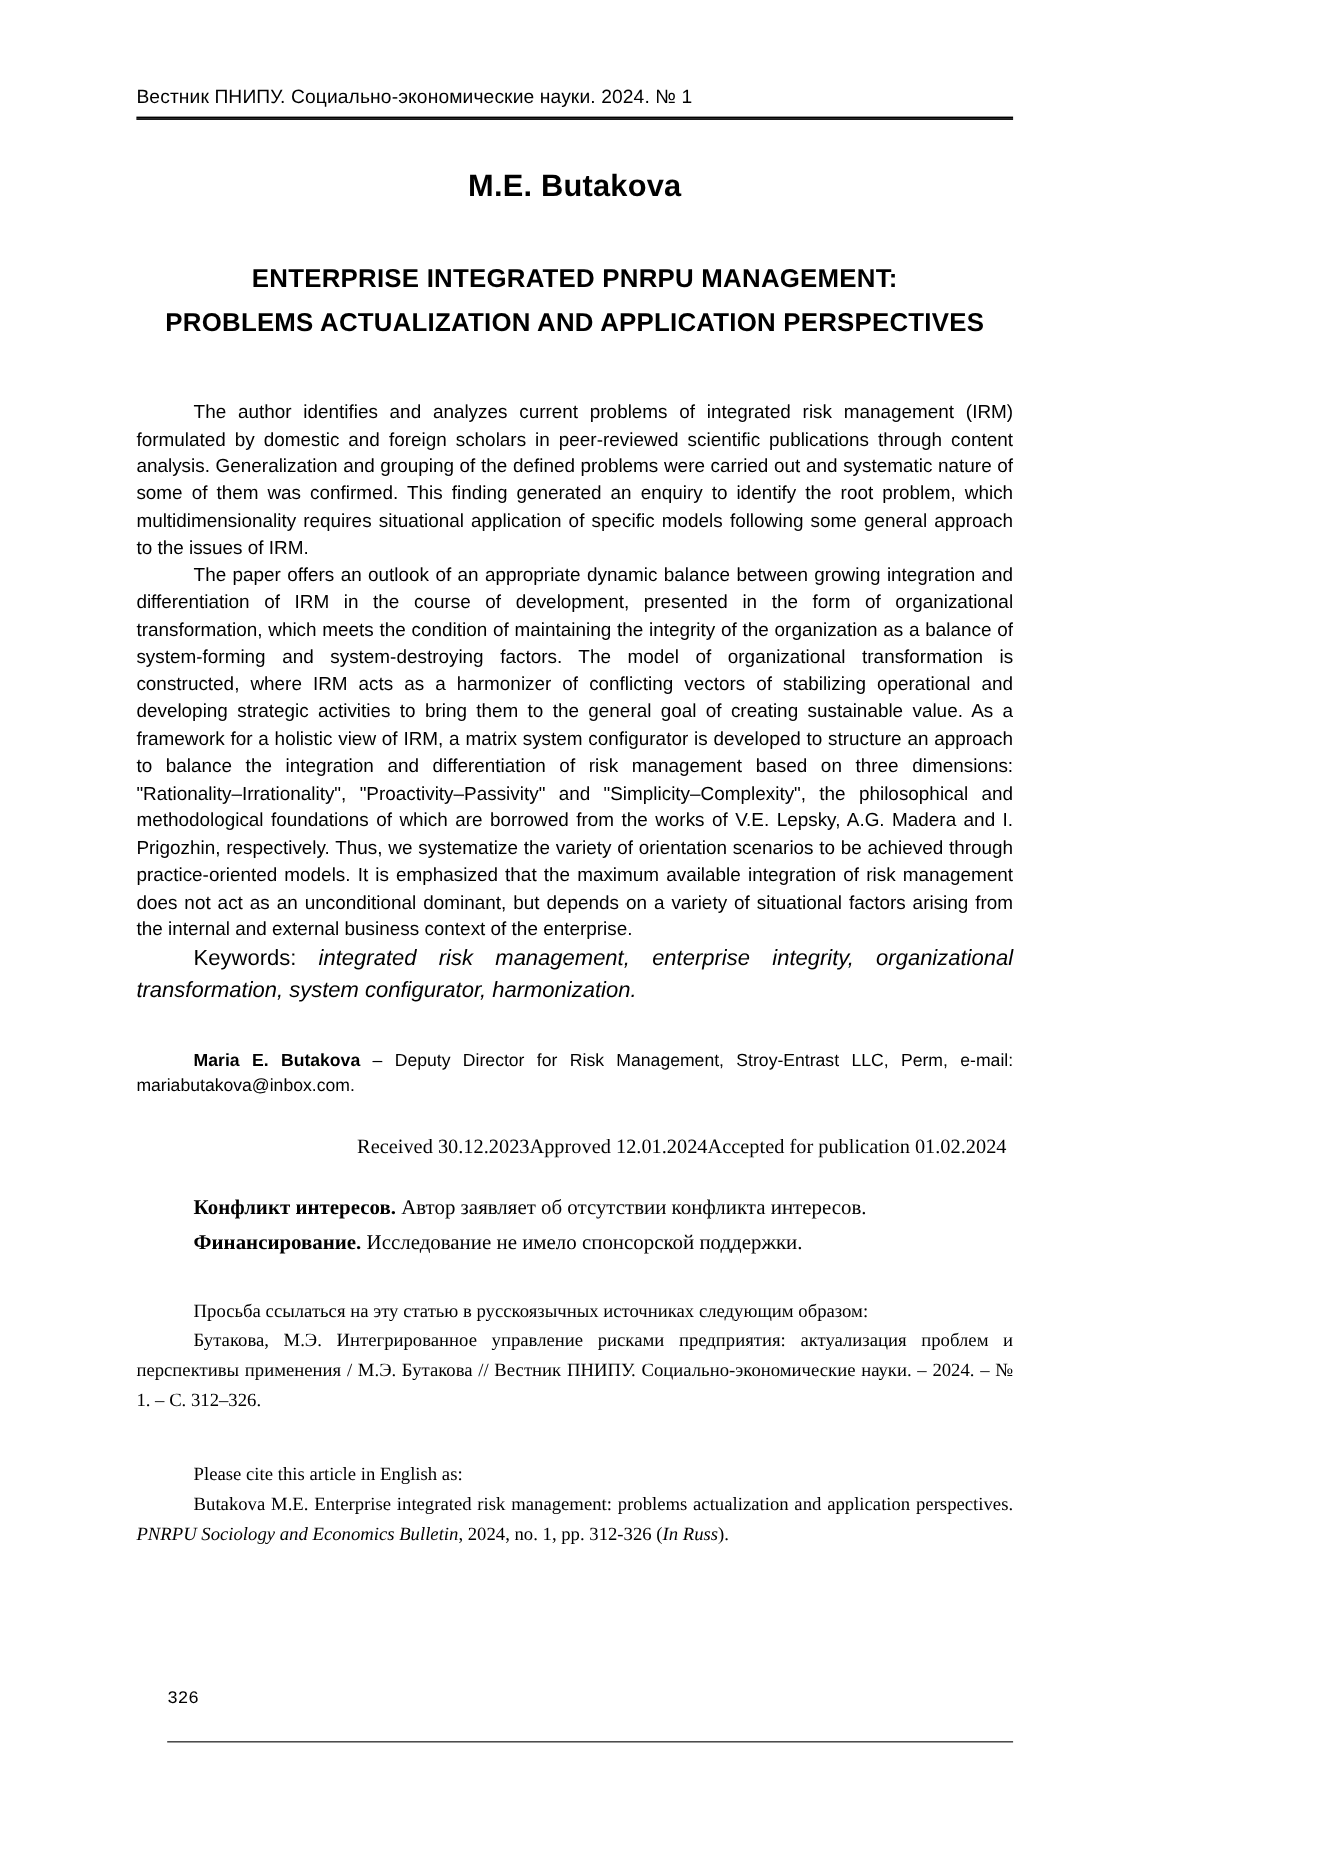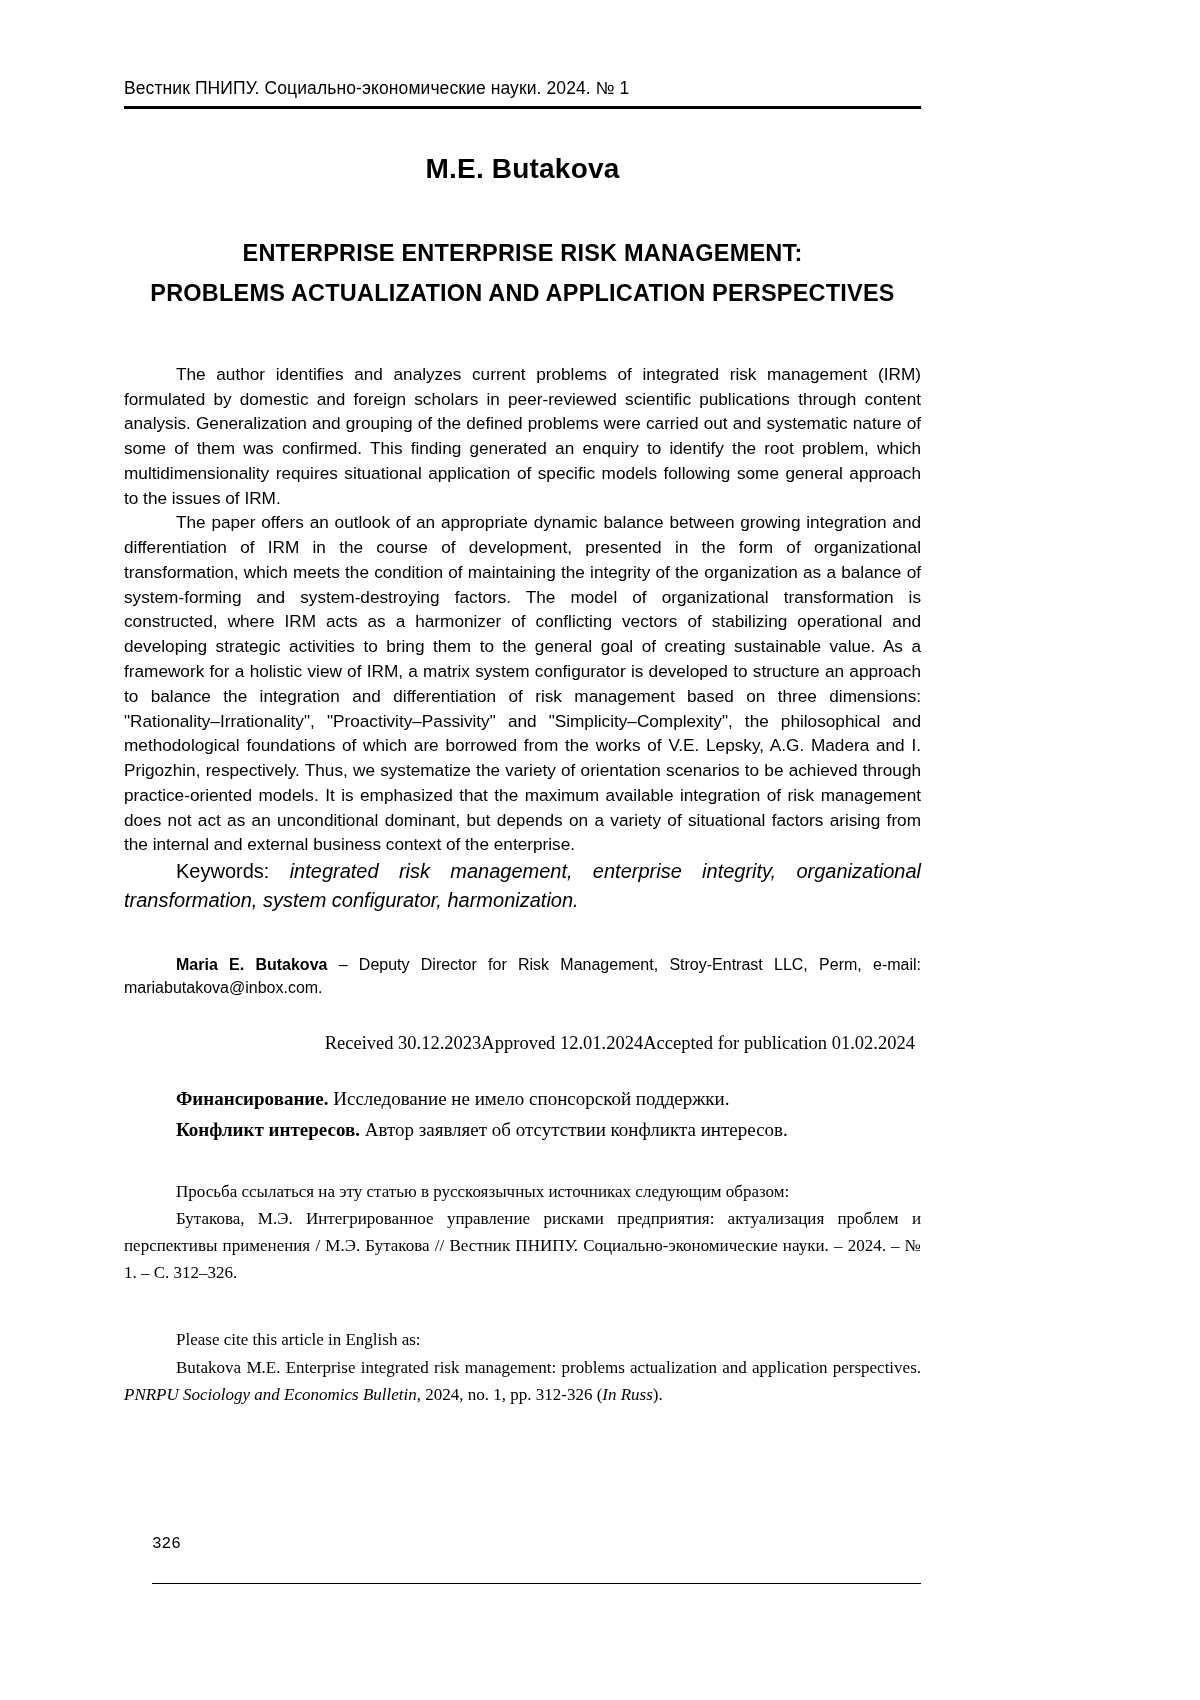--- a/index.html
+++ b/index.html
@@ -143,43 +143,43 @@
 <body>
 
 <div class="page">
 
   <div class="running-head">Вестник ПНИПУ. Социально-экономические науки. 2024. № 1</div>
   <div class="head-rule"></div>
 
   <div class="author-line">M.E. Butakova</div>
 
   <div class="title">
-    <span>ENTERPRISE ENTERPRISE RISK MANAGEMENT:</span>
+    <span>ENTERPRISE INTEGRATED PNRPU MANAGEMENT:</span>
     <span class="line2">PROBLEMS ACTUALIZATION AND APPLICATION PERSPECTIVES</span>
   </div>
 
   <div class="abstract">
     <p>The author identifies and analyzes current problems of integrated risk management (IRM) formulated by domestic and foreign scholars in peer-reviewed scientific publications through content analysis. Generalization and grouping of the defined problems were carried out and systematic nature of some of them was confirmed. This finding generated an enquiry to identify the root problem, which multidimensionality requires situational application of specific models following some general approach to the issues of IRM.</p>
     <p>The paper offers an outlook of an appropriate dynamic balance between growing integration and differentiation of IRM in the course of development, presented in the form of organizational transformation, which meets the condition of maintaining the integrity of the organization as a balance of system-forming and system-destroying factors. The model of organizational transformation is constructed, where IRM acts as a harmonizer of conflicting vectors of stabilizing operational and developing strategic activities to bring them to the general goal of creating sustainable value. As a framework for a holistic view of IRM, a matrix system configurator is developed to structure an approach to balance the integration and differentiation of risk management based on three dimensions: "Rationality–Irrationality", "Proactivity–Passivity" and "Simplicity–Complexity", the philosophical and methodological foundations of which are borrowed from the works of V.E. Lepsky, A.G. Madera and I. Prigozhin, respectively. Thus, we systematize the variety of orientation scenarios to be achieved through practice-oriented models. It is emphasized that the maximum available integration of risk management does not act as an unconditional dominant, but depends on a variety of situational factors arising from the internal and external business context of the enterprise.</p>
     <p class="keywords"><span>Keywords:</span> <span class="kw-italic">integrated risk management, enterprise integrity, organizational transformation, system configurator, harmonization.</span></p>
   </div>
 
   <div class="author-note">
     <span class="name">Maria E. Butakova</span><span> – Deputy Director for Risk Management, Stroy-Entrast LLC, Perm, e-mail: mariabutakova@inbox.com.</span>
   </div>
 
   <div class="dates">
     <span>Received 30.12.2023</span>
     <span>Approved 12.01.2024</span>
     <span>Accepted for publication 01.02.2024</span>
   </div>
 
   <div class="ru-block">
+    <div class="ru-line"><span class="lbl">Конфликт интересов.</span><span> Автор заявляет об отсутствии конфликта интересов.</span></div>
     <div class="ru-line"><span class="lbl">Финансирование.</span><span> Исследование не имело спонсорской поддержки.</span></div>
-    <div class="ru-line"><span class="lbl">Конфликт интересов.</span><span> Автор заявляет об отсутствии конфликта интересов.</span></div>
   </div>
 
   <div class="cite-block">
     <p class="intro">Просьба ссылаться на эту статью в русскоязычных источниках следующим образом:</p>
     <p class="body">Бутакова, М.Э. Интегрированное управление рисками предприятия: актуализация проблем и перспективы применения / М.Э. Бутакова // Вестник ПНИПУ. Социально-экономические науки. – 2024. – № 1. – С. 312–326.</p>
   </div>
 
   <div class="cite-block en">
     <p class="intro">Please cite this article in English as:</p>
     <p class="body"><span>Butakova M.E. Enterprise integrated risk management: problems actualization and application perspectives. </span><span class="ital">PNRPU Sociology and Economics Bulletin</span><span>, 2024, no. 1, pp. 312-326 (</span><span class="ital">In Russ</span><span>).</span></p>

